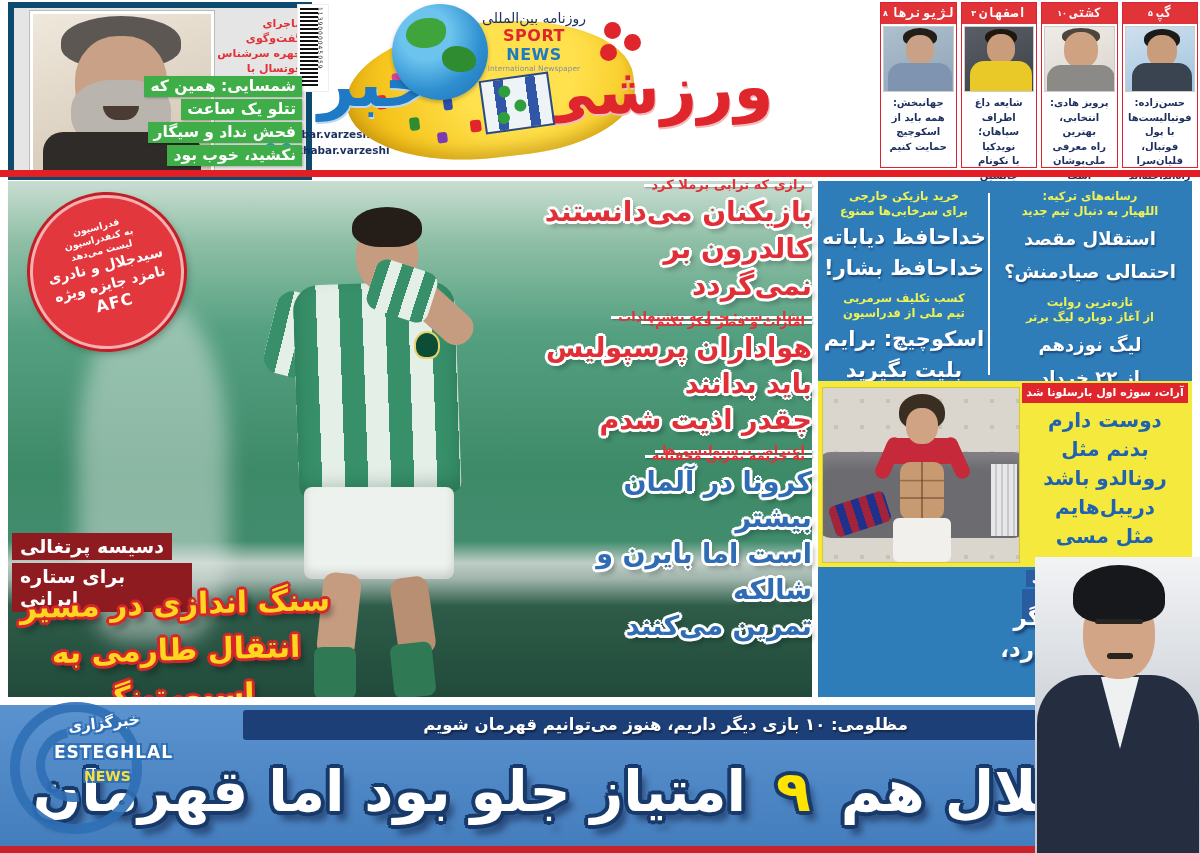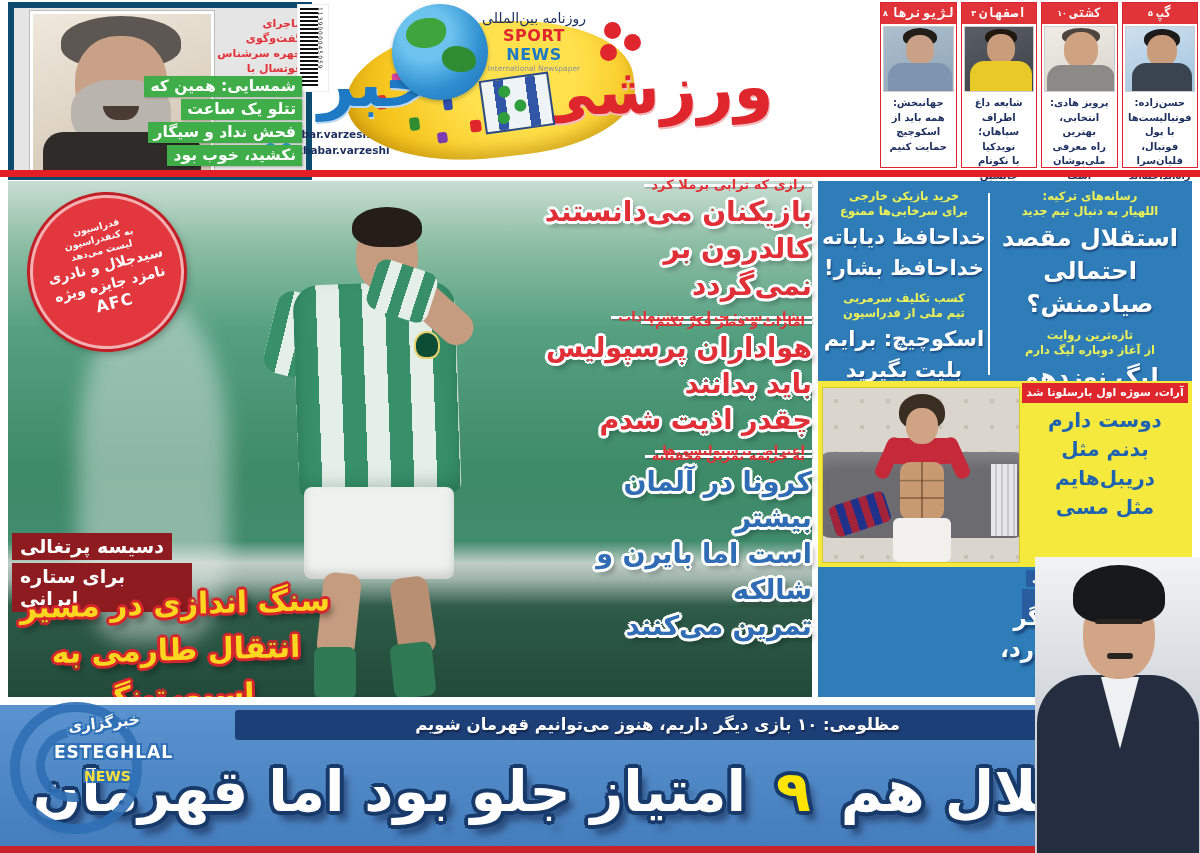--- a/index.html
+++ b/index.html
@@ -125,21 +125,21 @@
   .ow .ln{text-shadow:-2px -2px 0 #fff,2px -2px 0 #fff,-2px 2px 0 #fff,2px 2px 0 #fff,0 -3px 0 #fff,0 3px 0 #fff,-3px 0 0 #fff,3px 0 0 #fff,4px 5px 5px rgba(0,0,0,.3);}
   .gap12{margin-bottom:12px;}
 
   
   .blue-panel{position:absolute;left:818px;top:181px;width:374px;height:516px;background:#2e7cb8;}
   .bp-col{position:absolute;top:8px;direction:rtl;text-align:center;}
   .bp-right{left:178px;width:188px;}
   .bp-left{left:4px;width:164px;}
   .bp-kick{color:#eef255;font-size:11.5px;font-weight:bold;line-height:15px;margin-bottom:3px;}
   .bp-head .ln{color:#fff;font-weight:bold;text-shadow:1px 2px 2px rgba(0,0,40,.4);}
-  .bp-right .bp-head .ln{font-size:24px;line-height:33px;}
+  .bp-right .bp-head .ln{font-size:18px;line-height:33px;}
   .bp-left .bp-head .ln{font-size:21px;line-height:31px;}
   .bp-head{margin-bottom:7px;}
   .bp-divider{position:absolute;left:170px;top:12px;width:2px;height:182px;background:#fff;}
 
   .arat{position:absolute;left:0;top:200px;width:374px;height:186px;background:#f6e93e;}
   .arat-photo{position:absolute;left:4px;top:6px;width:196px;height:174px;overflow:hidden;border:1px solid #d8c92a;
     background:#dad6cd;background-image:radial-gradient(#c9c3b5 12%,rgba(0,0,0,0) 13%);background-size:26px 26px;}
   .ar-couch{position:absolute;left:-6px;bottom:24px;width:210px;height:86px;background:#6b6b70;border-radius:14px;box-shadow:inset 0 10px 12px rgba(255,255,255,.15);}
   .ar-rad{position:absolute;right:2px;bottom:26px;width:26px;height:72px;background:repeating-linear-gradient(90deg,#e7e7e9 0 4px,#c9c9cd 4px 6px);}
   .ar-hair{position:absolute;left:76px;top:6px;width:46px;height:36px;background:#3a2d22;border-radius:50% 50% 42% 42%;}
@@ -167,21 +167,21 @@
   .mn-hair{position:absolute;left:38px;top:8px;width:92px;height:58px;background:#17181c;border-radius:50% 50% 34% 34%;}
   .mn-face{position:absolute;left:48px;top:34px;width:72px;height:88px;background:#d3a587;border-radius:46%;}
   .mn-brow{position:absolute;left:60px;top:62px;width:48px;height:5px;background:#2a2420;border-radius:3px;}
   .mn-mus{position:absolute;left:72px;top:96px;width:26px;height:6px;background:#2a2420;border-radius:3px;}
   .mn-suit{position:absolute;left:2px;top:118px;width:162px;height:178px;background:#252e40;border-radius:48px 48px 0 0;}
   .mn-shirt{position:absolute;left:66px;top:120px;width:38px;height:72px;background:#eef0f2;clip-path:polygon(0 0,100% 0,50% 100%);}
 
   
   .banner{position:absolute;left:0;top:701px;width:1200px;height:145px;z-index:5;border-top:4px solid #fff;
     background:linear-gradient(180deg,#5b93cf,#447dbd);}
-  .banner-strip{position:absolute;left:235px;top:5px;width:845px;height:30px;background:#1d3f77;border-radius:3px;
+  .banner-strip{position:absolute;left:243px;top:5px;width:845px;height:30px;background:#1d3f77;border-radius:3px;
     color:#fff;font-size:16.5px;font-weight:bold;line-height:30px;text-align:center;text-shadow:1px 2px 2px rgba(0,0,0,.4);}
   .banner-headline{position:absolute;left:30px;top:34px;width:1150px;text-align:center;direction:rtl;
     font-size:57px;font-weight:bold;color:#fff;line-height:104px;
     text-shadow:-3px -3px 0 #173a6a,3px -3px 0 #173a6a,-3px 3px 0 #173a6a,3px 3px 0 #173a6a,0 -4px 0 #173a6a,0 4px 0 #173a6a,-4px 0 0 #173a6a,4px 0 0 #173a6a,7px 9px 7px rgba(0,0,30,.45);}
   .banner-headline .num{color:#ffe400;margin:0 10px;}
   .bottom-red{position:absolute;left:0;top:846px;width:1200px;height:7px;background:#c8232b;z-index:6;}
 
   .watermark{position:absolute;left:10px;top:698px;width:175px;height:132px;z-index:35;direction:ltr;}
   .wm-circle{position:absolute;left:0;top:4px;width:112px;height:112px;border:10px solid rgba(47,111,181,.9);border-radius:50%;}
   .wm-circle:before{content:"";position:absolute;left:16px;top:16px;width:56px;height:56px;border:9px solid rgba(47,111,181,.9);border-radius:50%;border-top-color:transparent;border-right-color:transparent;transform:rotate(35deg);}
@@ -406,21 +406,21 @@
       <div class="bp-kick">
         <div>رسانه‌های ترکیه:</div>
         <div>اللهیار به دنبال تیم جدید</div>
       </div>
       <div class="bp-head">
         <div class="ln">استقلال مقصد</div>
         <div class="ln">احتمالی صیادمنش؟</div>
       </div>
       <div class="bp-kick">
         <div>تازه‌ترین روایت</div>
-        <div>از آغاز دوباره لیگ دارم</div>
+        <div>از آغاز دوباره لیگ برتر</div>
       </div>
       <div class="bp-head">
         <div class="ln">لیگ نوزدهم</div>
         <div class="ln">از ۲۲ خرداد</div>
         <div class="ln">بدون تماشاگر</div>
       </div>
     </div>
     <div class="bp-divider"></div>
     <div class="bp-col bp-left">
       <div class="bp-kick">
@@ -452,20 +452,21 @@
         <div class="ar-shirt"></div>
         <div class="ar-abs"></div>
         <div class="ar-shorts"></div>
         <div class="ar-hair"></div>
         <div class="ar-face"></div>
       </div>
       <div class="arat-kicker">آرات، سوژه اول بارسلونا شد</div>
       <div class="arat-headline">
         <div class="ln">دوست دارم</div>
         <div class="ln">بدنم مثل</div>
+        <div class="ln">رونالدو باشد</div>
         <div class="ln">دریبل‌هایم</div>
         <div class="ln">مثل مسی</div>
       </div>
     </div>
 
     <div class="fath">
       <div class="fath-kick">
         <div><span class="chip">بدهی‌ها را می‌بینید، دارایی</span></div>
         <div><span class="chip">۳هزار میلیاردی را نمی‌بینید؟</span></div>
       </div>

